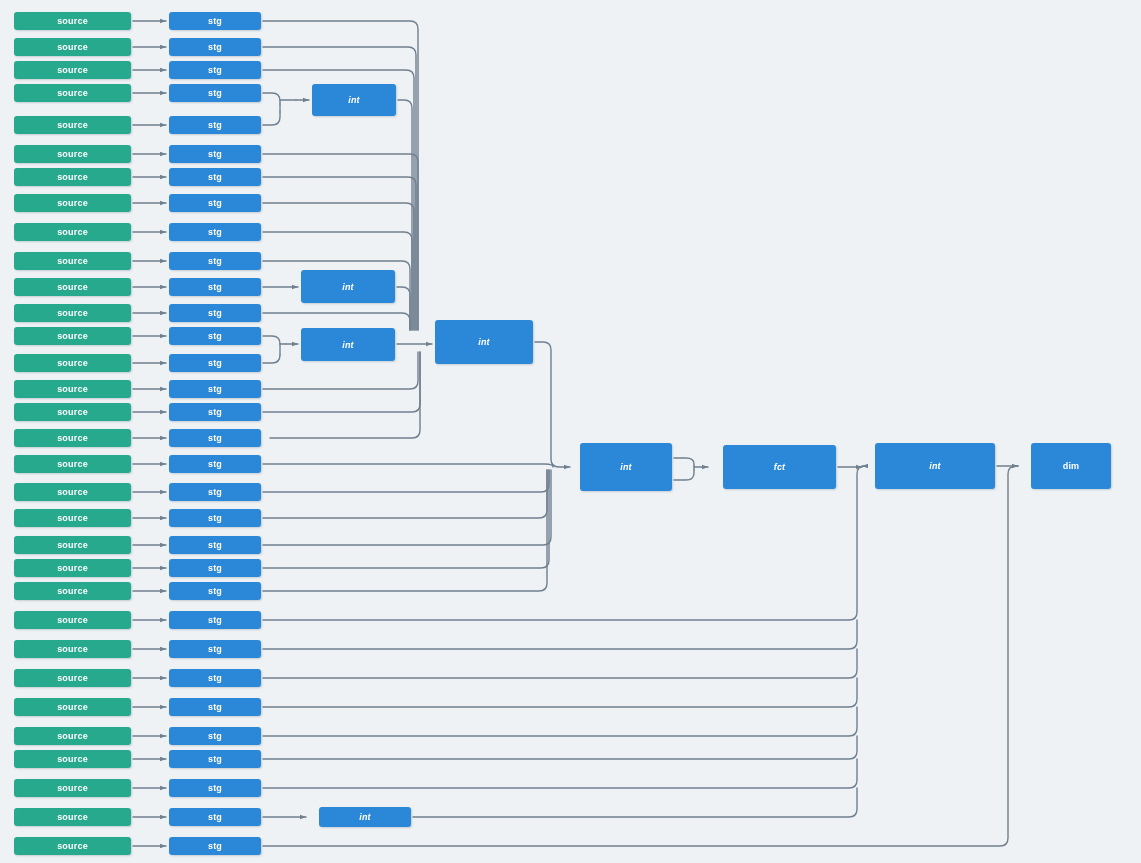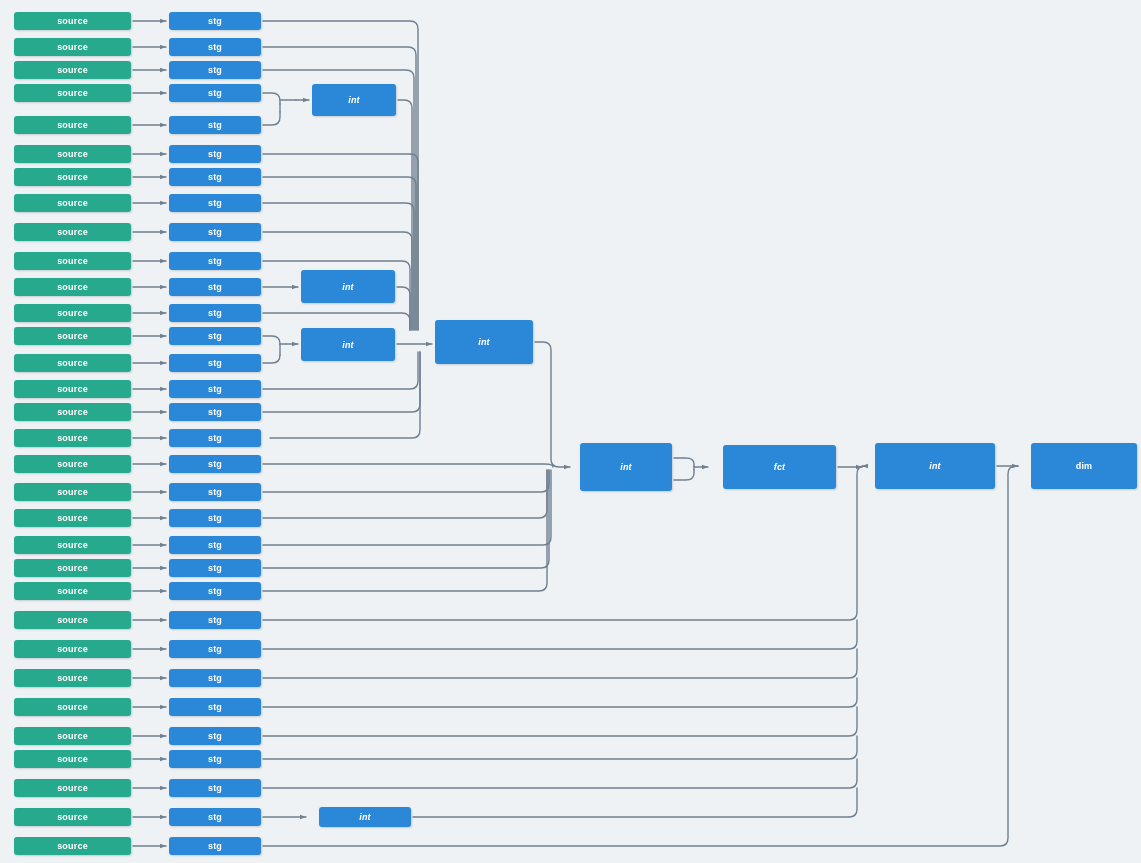--- a/index.html
+++ b/index.html
@@ -202,21 +202,21 @@
       <div class="node n-stg" style="left: 169px; top: 509px; width: 92px; height: 18px; background: rgb(43, 135, 216); color: rgb(255, 255, 255);">stg</div>
       <div class="node n-source" style="left: 14px; top: 536px; width: 117px; height: 18px; background: rgb(38, 169, 141); color: rgb(255, 255, 255);">source</div>
       <div class="node n-stg" style="left: 169px; top: 536px; width: 92px; height: 18px; background: rgb(43, 135, 216); color: rgb(255, 255, 255);">stg</div>
       <div class="node n-source" style="left: 14px; top: 559px; width: 117px; height: 18px; background: rgb(38, 169, 141); color: rgb(255, 255, 255);">source</div>
       <div class="node n-stg" style="left: 169px; top: 559px; width: 92px; height: 18px; background: rgb(43, 135, 216); color: rgb(255, 255, 255);">stg</div>
       <div class="node n-source" style="left: 14px; top: 582px; width: 117px; height: 18px; background: rgb(38, 169, 141); color: rgb(255, 255, 255);">source</div>
       <div class="node n-stg" style="left: 169px; top: 582px; width: 92px; height: 18px; background: rgb(43, 135, 216); color: rgb(255, 255, 255);">stg</div>
       <div class="node n-int" style="left: 580px; top: 443px; width: 92px; height: 48px; background: rgb(43, 135, 216); color: rgb(255, 255, 255);">int</div>
       <div class="node n-fct" style="left: 723px; top: 445px; width: 113px; height: 44px; background: rgb(43, 135, 216); color: rgb(255, 255, 255);">fct</div>
       <div class="node n-int" style="left: 875px; top: 443px; width: 120px; height: 46px; background: rgb(43, 135, 216); color: rgb(255, 255, 255);">int</div>
-      <div class="node n-dim" style="left: 1031px; top: 443px; width: 106px; height: 46px; background: rgb(43, 135, 216); color: rgb(255, 255, 255);">dim</div>
+      <div class="node n-dim" style="left: 1031px; top: 443px; width: 80px; height: 46px; background: rgb(43, 135, 216); color: rgb(255, 255, 255);">dim</div>
       <div class="node n-source" style="left: 14px; top: 611px; width: 117px; height: 18px; background: rgb(38, 169, 141); color: rgb(255, 255, 255);">source</div>
       <div class="node n-stg" style="left: 169px; top: 611px; width: 92px; height: 18px; background: rgb(43, 135, 216); color: rgb(255, 255, 255);">stg</div>
       <div class="node n-source" style="left: 14px; top: 640px; width: 117px; height: 18px; background: rgb(38, 169, 141); color: rgb(255, 255, 255);">source</div>
       <div class="node n-stg" style="left: 169px; top: 640px; width: 92px; height: 18px; background: rgb(43, 135, 216); color: rgb(255, 255, 255);">stg</div>
       <div class="node n-source" style="left: 14px; top: 669px; width: 117px; height: 18px; background: rgb(38, 169, 141); color: rgb(255, 255, 255);">source</div>
       <div class="node n-stg" style="left: 169px; top: 669px; width: 92px; height: 18px; background: rgb(43, 135, 216); color: rgb(255, 255, 255);">stg</div>
       <div class="node n-source" style="left: 14px; top: 698px; width: 117px; height: 18px; background: rgb(38, 169, 141); color: rgb(255, 255, 255);">source</div>
       <div class="node n-stg" style="left: 169px; top: 698px; width: 92px; height: 18px; background: rgb(43, 135, 216); color: rgb(255, 255, 255);">stg</div>
       <div class="node n-source" style="left: 14px; top: 727px; width: 117px; height: 18px; background: rgb(38, 169, 141); color: rgb(255, 255, 255);">source</div>
       <div class="node n-stg" style="left: 169px; top: 727px; width: 92px; height: 18px; background: rgb(43, 135, 216); color: rgb(255, 255, 255);">stg</div>

